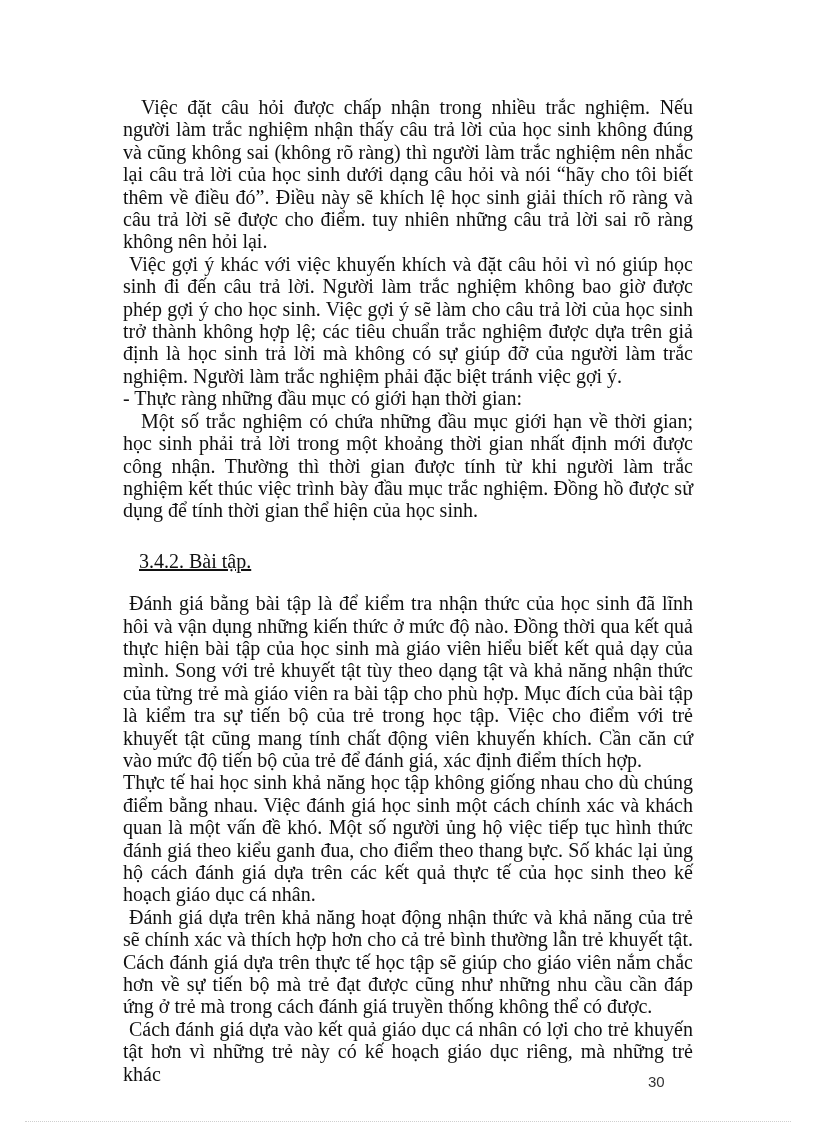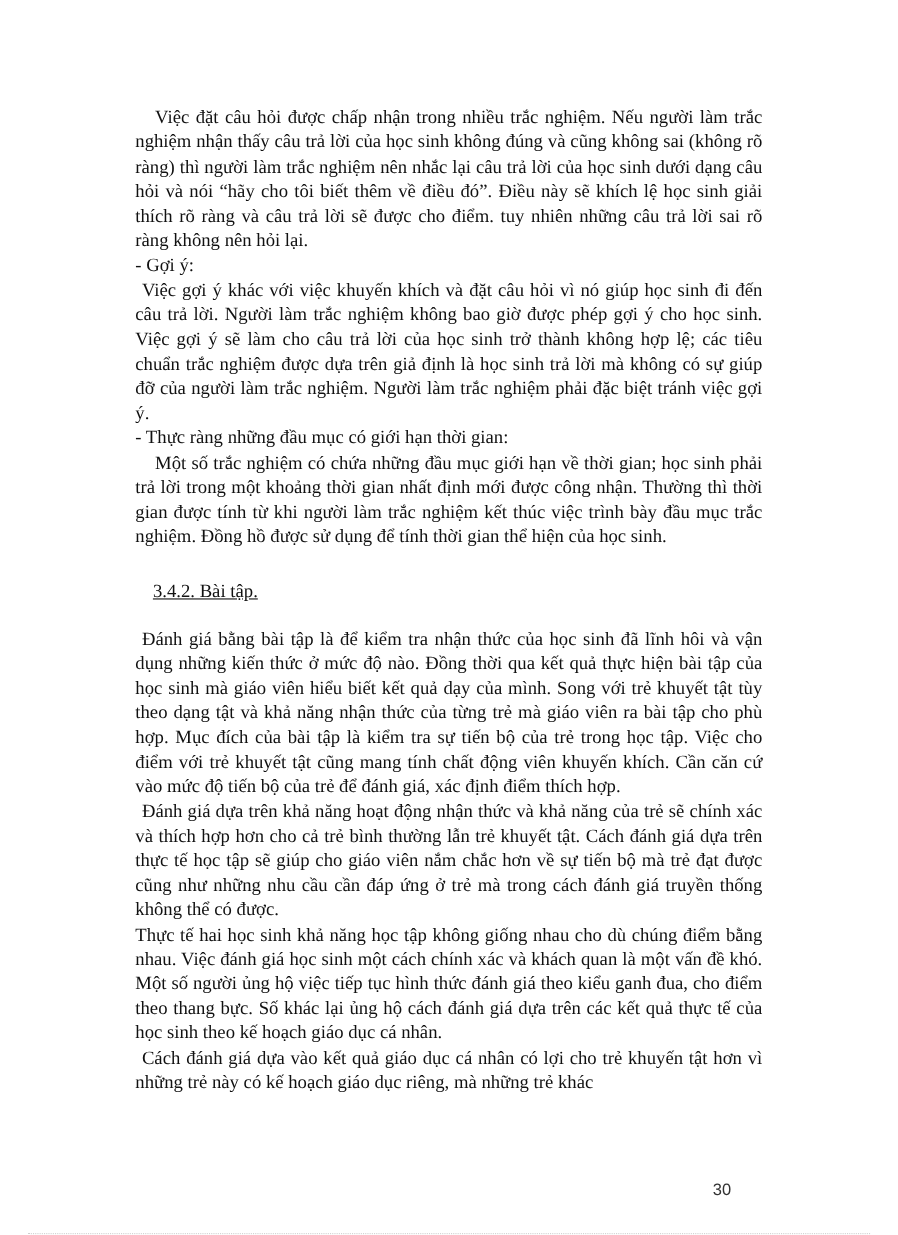--- a/index.html
+++ b/index.html
@@ -3,21 +3,21 @@
   <meta charset="utf-8">
   <style>
     html, body { margin: 0; padding: 0; background: #ffffff; }
     body { width: 816px; height: 1123px; position: relative; overflow: hidden; }
     .page {
       position: absolute;
       left: 123px;
       top: 96px;
       width: 570px;
       font-family: "Liberation Serif", "DejaVu Serif", serif;
-      font-size: 17px;
+      font-size: 20px;
       line-height: 22.4px;
       color: #111111;
       text-align: justify;
     }
     .para { margin: 0; }
     .indent { text-indent: 18px; }
     .indent-sm { text-indent: 6px; }
     .bullet { margin: 0; }
     .heading {
       margin: 28px 0 0 12px;
@@ -40,28 +40,27 @@
       right: 25px;
       top: 1121px;
       border-top: 1px dotted #cfcfcf;
     }
   </style>
 </head>
 <body>
 
 <div class="page">
   <p class="para indent">Việc đặt câu hỏi được chấp nhận trong nhiều trắc nghiệm. Nếu người làm trắc nghiệm nhận thấy câu trả lời của học sinh không đúng và cũng không sai (không rõ ràng) thì người làm trắc nghiệm nên nhắc lại câu trả lời của học sinh dưới dạng câu hỏi và nói “hãy cho tôi biết thêm về điều đó”. Điều này sẽ khích lệ học sinh giải thích rõ ràng và câu trả lời sẽ được cho điểm. tuy nhiên những câu trả lời sai rõ ràng không nên hỏi lại.</p>
-  <p class="bullet">- Gợi ý:</p>
   <p class="para indent-sm">Việc gợi ý khác với việc khuyến khích và đặt câu hỏi vì nó giúp học sinh đi đến câu trả lời. Người làm trắc nghiệm không bao giờ được phép gợi ý cho học sinh. Việc gợi ý sẽ làm cho câu trả lời của học sinh trở thành không hợp lệ; các tiêu chuẩn trắc nghiệm được dựa trên giả định là học sinh trả lời mà không có sự giúp đỡ của người làm trắc nghiệm. Người làm trắc nghiệm phải đặc biệt tránh việc gợi ý.</p>
   <p class="bullet">- Thực ràng những đầu mục có giới hạn thời gian:</p>
   <p class="para indent">Một số trắc nghiệm có chứa những đầu mục giới hạn về thời gian; học sinh phải trả lời trong một khoảng thời gian nhất định mới được công nhận. Thường thì thời gian được tính từ khi người làm trắc nghiệm kết thúc việc trình bày đầu mục trắc nghiệm. Đồng hồ được sử dụng để tính thời gian thể hiện của học sinh.</p>
 
   <p class="heading">3.4.2. Bài tập.</p>
   <div class="gap"></div>
 
   <p class="para indent-sm">Đánh giá bằng bài tập là để kiểm tra nhận thức của học sinh đã lĩnh hôi và vận dụng những kiến thức ở mức độ nào. Đồng thời qua kết quả thực hiện bài tập của học sinh mà giáo viên hiểu biết kết quả dạy của mình. Song với trẻ khuyết tật tùy theo dạng tật và khả năng nhận thức của từng trẻ mà giáo viên ra bài tập cho phù hợp. Mục đích của bài tập là kiểm tra sự tiến bộ của trẻ trong học tập. Việc cho điểm với trẻ khuyết tật cũng mang tính chất động viên khuyến khích. Cần căn cứ vào mức độ tiến bộ của trẻ để đánh giá, xác định điểm thích hợp.</p>
+  <p class="para">Thực tế hai học sinh khả năng học tập không giống nhau cho dù chúng điểm bằng nhau. Việc đánh giá học sinh một cách chính xác và khách quan là một vấn đề khó. Một số người ủng hộ việc tiếp tục hình thức đánh giá theo kiểu ganh đua, cho điểm theo thang bực. Số khác lại ủng hộ cách đánh giá dựa trên các kết quả thực tế của học sinh theo kế hoạch giáo dục cá nhân.</p>
   <p class="para indent-sm">Đánh giá dựa trên khả năng hoạt động nhận thức và khả năng của trẻ sẽ chính xác và thích hợp hơn cho cả trẻ bình thường lẫn trẻ khuyết tật. Cách đánh giá dựa trên thực tế học tập sẽ giúp cho giáo viên nắm chắc hơn về sự tiến bộ mà trẻ đạt được cũng như những nhu cầu cần đáp ứng ở trẻ mà trong cách đánh giá truyền thống không thể có được.</p>
-  <p class="para">Thực tế hai học sinh khả năng học tập không giống nhau cho dù chúng điểm bằng nhau. Việc đánh giá học sinh một cách chính xác và khách quan là một vấn đề khó. Một số người ủng hộ việc tiếp tục hình thức đánh giá theo kiểu ganh đua, cho điểm theo thang bực. Số khác lại ủng hộ cách đánh giá dựa trên các kết quả thực tế của học sinh theo kế hoạch giáo dục cá nhân.</p>
   <p class="para indent-sm">Cách đánh giá dựa vào kết quả giáo dục cá nhân có lợi cho trẻ khuyến tật hơn vì những trẻ này có kế hoạch giáo dục riêng, mà những trẻ khác</p>
 </div>
 
 <div class="page-number">30</div>
 <div class="dotted-rule"></div>
 
 </body></html>

